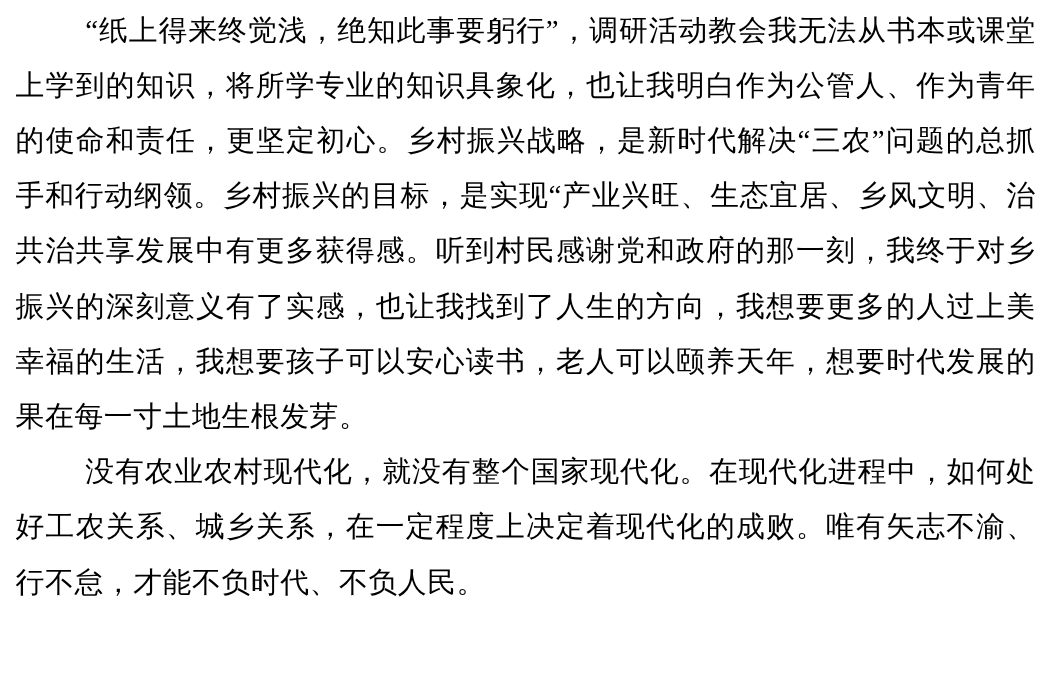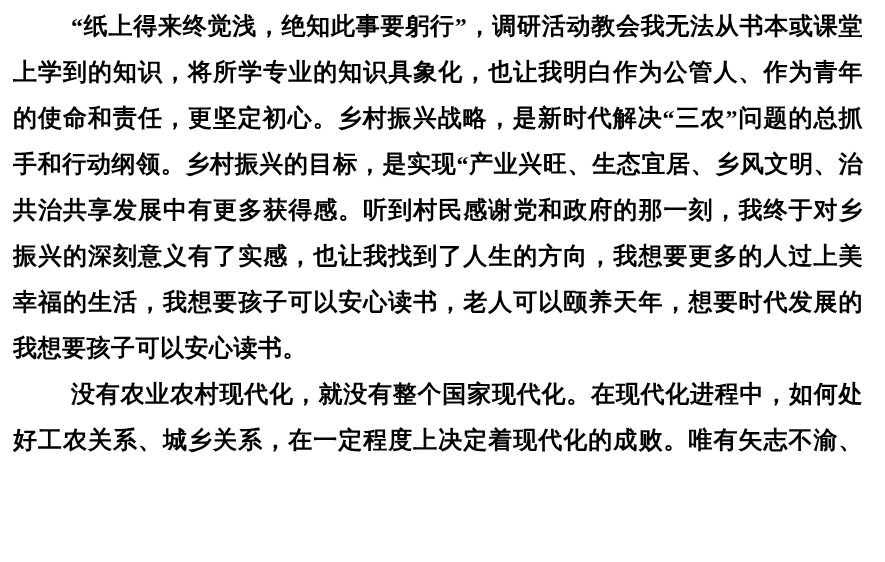--- a/index.html
+++ b/index.html
@@ -12,21 +12,20 @@
     background: #ffffff;
     color: #000000;
     font-family: "Liberation Serif", "DejaVu Serif", serif;
     overflow: hidden;
   }
   .page {
     box-sizing: border-box;
     width: 885px;
     height: 562px;
     padding: 3px 22px 0 13px;
-    font-weight: bold;
   }
   .paragraph {
     margin: 0;
   }
   .line {
     font-size: 24px;
     line-height: 46px;
     height: 46px;
     overflow: hidden;
     text-align: justify;
@@ -47,19 +46,20 @@
 
 <div class="page">
   <div class="paragraph">
     <div class="line indent">“纸上得来终觉浅，绝知此事要躬行”，调研活动教会我无法从书本或课堂</div>
     <div class="line">上学到的知识，将所学专业的知识具象化，也让我明白作为公管人、作为青年人</div>
     <div class="line">的使命和责任，更坚定初心。乡村振兴战略，是新时代解决“三农”问题的总抓</div>
     <div class="line">手和行动纲领。乡村振兴的目标，是实现“产业兴旺、生态宜居、乡风文明、治</div>
     <div class="line">共治共享发展中有更多获得感。听到村民感谢党和政府的那一刻，我终于对乡村</div>
     <div class="line">振兴的深刻意义有了实感，也让我找到了人生的方向，我想要更多的人过上美好</div>
     <div class="line">幸福的生活，我想要孩子可以安心读书，老人可以颐养天年，想要时代发展的成</div>
-    <div class="line last">我想要孩子可以安心读书。</div>
+    <div class="line last">果在每一寸土地生根发芽。</div>
   </div>
   <div class="paragraph">
     <div class="line indent">没有农业农村现代化，就没有整个国家现代化。在现代化进程中，如何处理</div>
     <div class="line">好工农关系、城乡关系，在一定程度上决定着现代化的成败。唯有矢志不渝、笃</div>
+    <div class="line last">行不怠，才能不负时代、不负人民。</div>
   </div>
 </div>
 
 </body></html>

